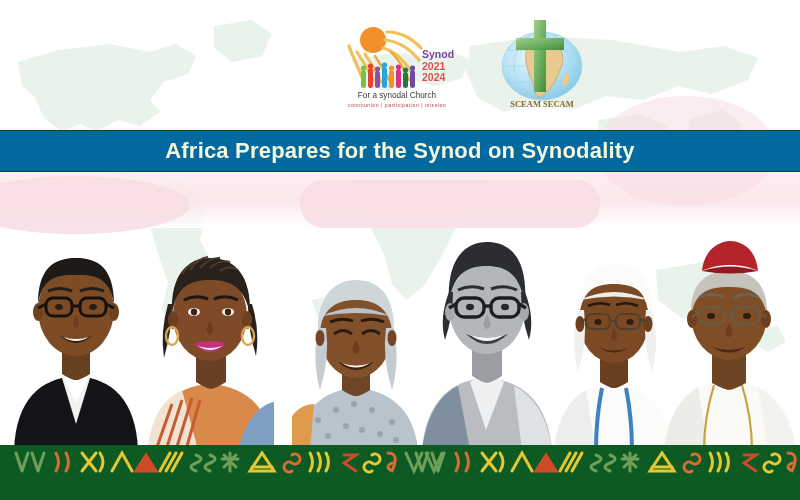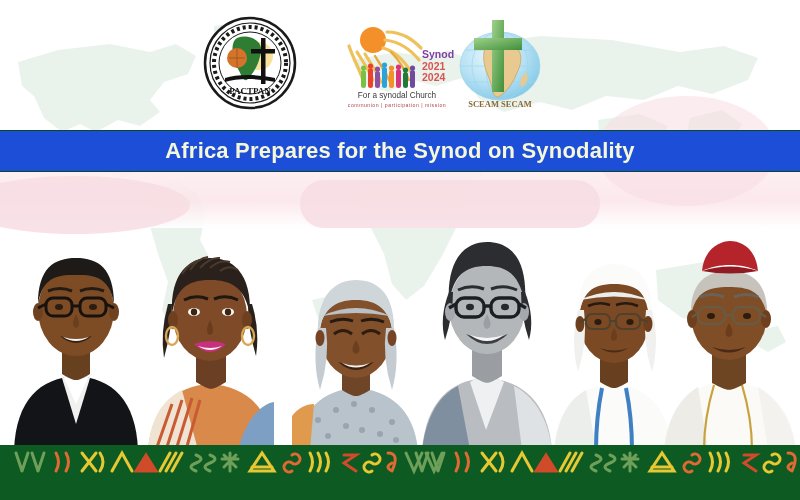--- a/index.html
+++ b/index.html
@@ -24,21 +24,21 @@
   .pinkblob{ position:absolute; border-radius:50%; background:#f7dde3; opacity:.85; }
 
   
   .logos { position:absolute; left:0; top:0; width:800px; height:128px; }
   .logo { position:absolute; }
   .logo svg { display:block; }
 
   
   .banner {
     position:absolute; left:0; top:130px; width:800px; height:42px;
-    background:#1d4ed8;
+    background:#0369a1;
     display:flex; align-items:center; justify-content:center;
     border-top:1px solid #0a4a1d; border-bottom:1px solid #0a4a1d;
   }
   .banner-title {
     color:#f4f7d8; font-size:22px; font-weight:bold; letter-spacing:.2px;
     white-space:nowrap;
   }
 
   
   .people { position:absolute; left:0; top:205px; width:800px; height:245px; }
@@ -88,41 +88,20 @@
     </svg>
   </div>
 
   <div class="pinkwash"></div>
   <div class="pinkblob" style="left:-40px; top:176px; width:230px; height:58px;"></div>
   <div class="pinkblob" style="left:596px; top:96px;  width:180px; height:110px; opacity:.55;"></div>
   <div class="pinkblob" style="left:300px; top:180px; width:300px; height:48px; border-radius:24px;"></div>
 
   <div class="logos">
 
-    <div class="logo" style="left:203px; top:16px;">
-      <svg width="94" height="94" viewBox="0 0 94 94">
-        <circle cx="47" cy="47" r="45" fill="#fff" stroke="#1a1a1a" stroke-width="2.5"></circle>
-        <circle cx="47" cy="47" r="40" fill="none" stroke="#1a1a1a" stroke-width="1.2"></circle>
-        <circle cx="47" cy="47" r="36" fill="none" stroke="#1a1a1a" stroke-width="4" stroke-dasharray="3 3"></circle>
-        <circle cx="47" cy="47" r="31" fill="#ffffff" stroke="#1a1a1a" stroke-width="1"></circle>
-        <circle cx="56" cy="40" r="14" fill="#f6dc8a" opacity=".85"></circle>
-
-        <path d="M34,22 C42,19 50,21 55,26 C60,31 58,38 56,44 C54,51 50,57 46,62
-                 C43,66 40,64 38,59 C36,53 31,48 30,41 C29,33 29,25 34,22 Z" fill="#2e7d32"></path>
-
-        <circle cx="34" cy="42" r="10" fill="#d4742a"></circle>
-        <path d="M26,42 h16 M34,32 v20" stroke="#a8571c" stroke-width="1"></path>
-
-        <rect x="58" y="22" width="4.5" height="46" fill="#111"></rect>
-        <rect x="48" y="33" width="24" height="4.5" fill="#111"></rect>
-
-        <path d="M22,62 C34,58 54,58 72,62 L72,66 C54,62 34,62 22,66 Z" fill="#111"></path>
-        <text x="47" y="78" text-anchor="middle" font-family="Liberation Serif, serif" font-size="9" font-weight="bold" fill="#111">PACTPAN</text>
-      </svg>
-    </div>
 
     <div class="logo" style="left:337px; top:18px;text-align:right;">
       <svg width="120" height="92" viewBox="0 0 120 92">
 
         <circle cx="36" cy="22" r="13" fill="#f4902a"></circle>
 
         <g stroke="#efc15a" stroke-width="3.2" fill="none" stroke-linecap="round">
           <path d="M50,14 C66,14 76,22 84,30"></path>
           <path d="M48,22 C64,24 74,32 82,42"></path>
           <path d="M46,30 C60,34 68,44 74,54"></path>
@@ -156,21 +135,21 @@
 
         <text x="85" y="40" font-family="Liberation Sans, sans-serif" font-size="10.5" font-weight="bold" fill="#7c3fa0">Synod</text>
         <text x="85" y="52" font-family="Liberation Sans, sans-serif" font-size="10.5" font-weight="bold" fill="#d9534f">2021</text>
         <text x="85" y="63" font-family="Liberation Sans, sans-serif" font-size="10.5" font-weight="bold" fill="#d9534f">2024</text>
 
         <text x="60" y="80" text-anchor="middle" font-family="Liberation Sans, sans-serif" font-size="8.2" fill="#3a3a3a">For a synodal Church</text>
         <text x="60" y="89" text-anchor="middle" font-family="Liberation Sans, sans-serif" font-size="5.2" fill="#b0464c" letter-spacing="0.5">communion | participation | mission</text>
       </svg>
     </div>
 
-    <div class="logo" style="left:448px; top:14px;">
+    <div class="logo" style="left:490px; top:14px;">
       <svg width="100" height="98" viewBox="0 0 100 98">
         <defs>
           <radialGradient id="globeg" cx="40%" cy="35%" r="72%">
             <stop offset="0%" stop-color="#eaf7fd"></stop>
             <stop offset="55%" stop-color="#b7e2f4"></stop>
             <stop offset="100%" stop-color="#7ec6e6"></stop>
           </radialGradient>
           <linearGradient id="crossg" x1="0" y1="0" x2="1" y2="1">
             <stop offset="0%" stop-color="#9fd18a"></stop>
             <stop offset="100%" stop-color="#3f8f3a"></stop>

